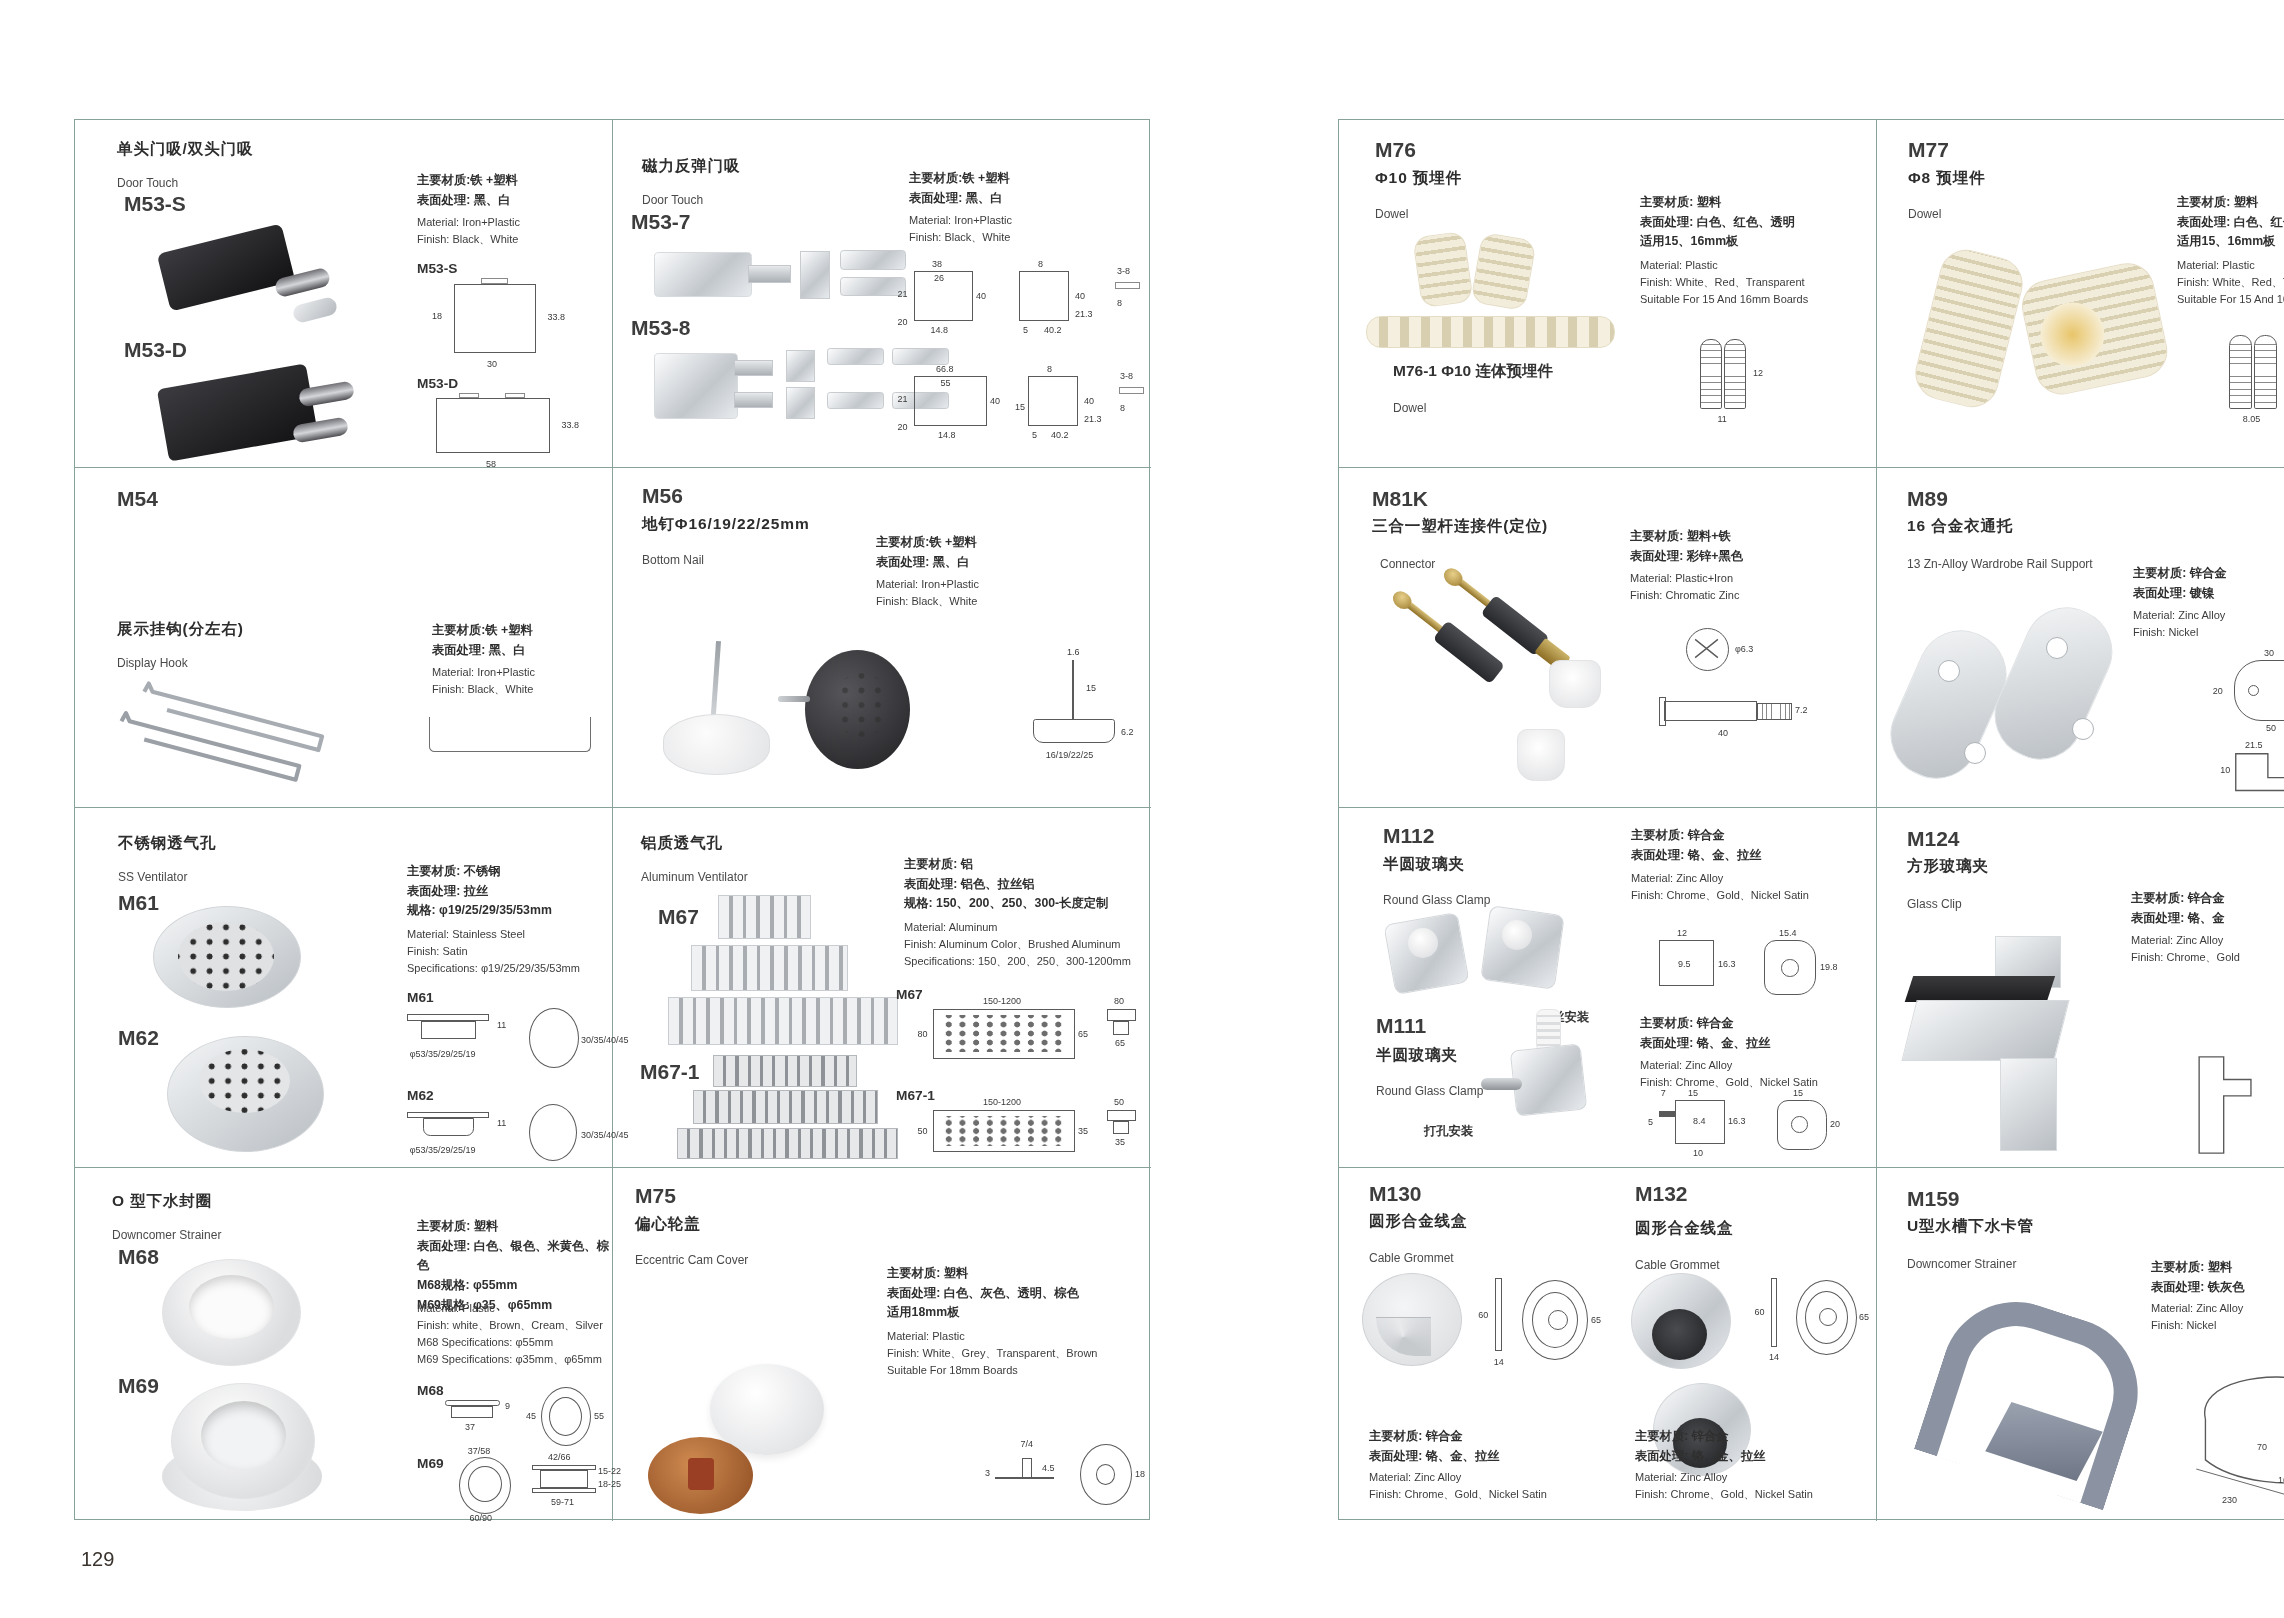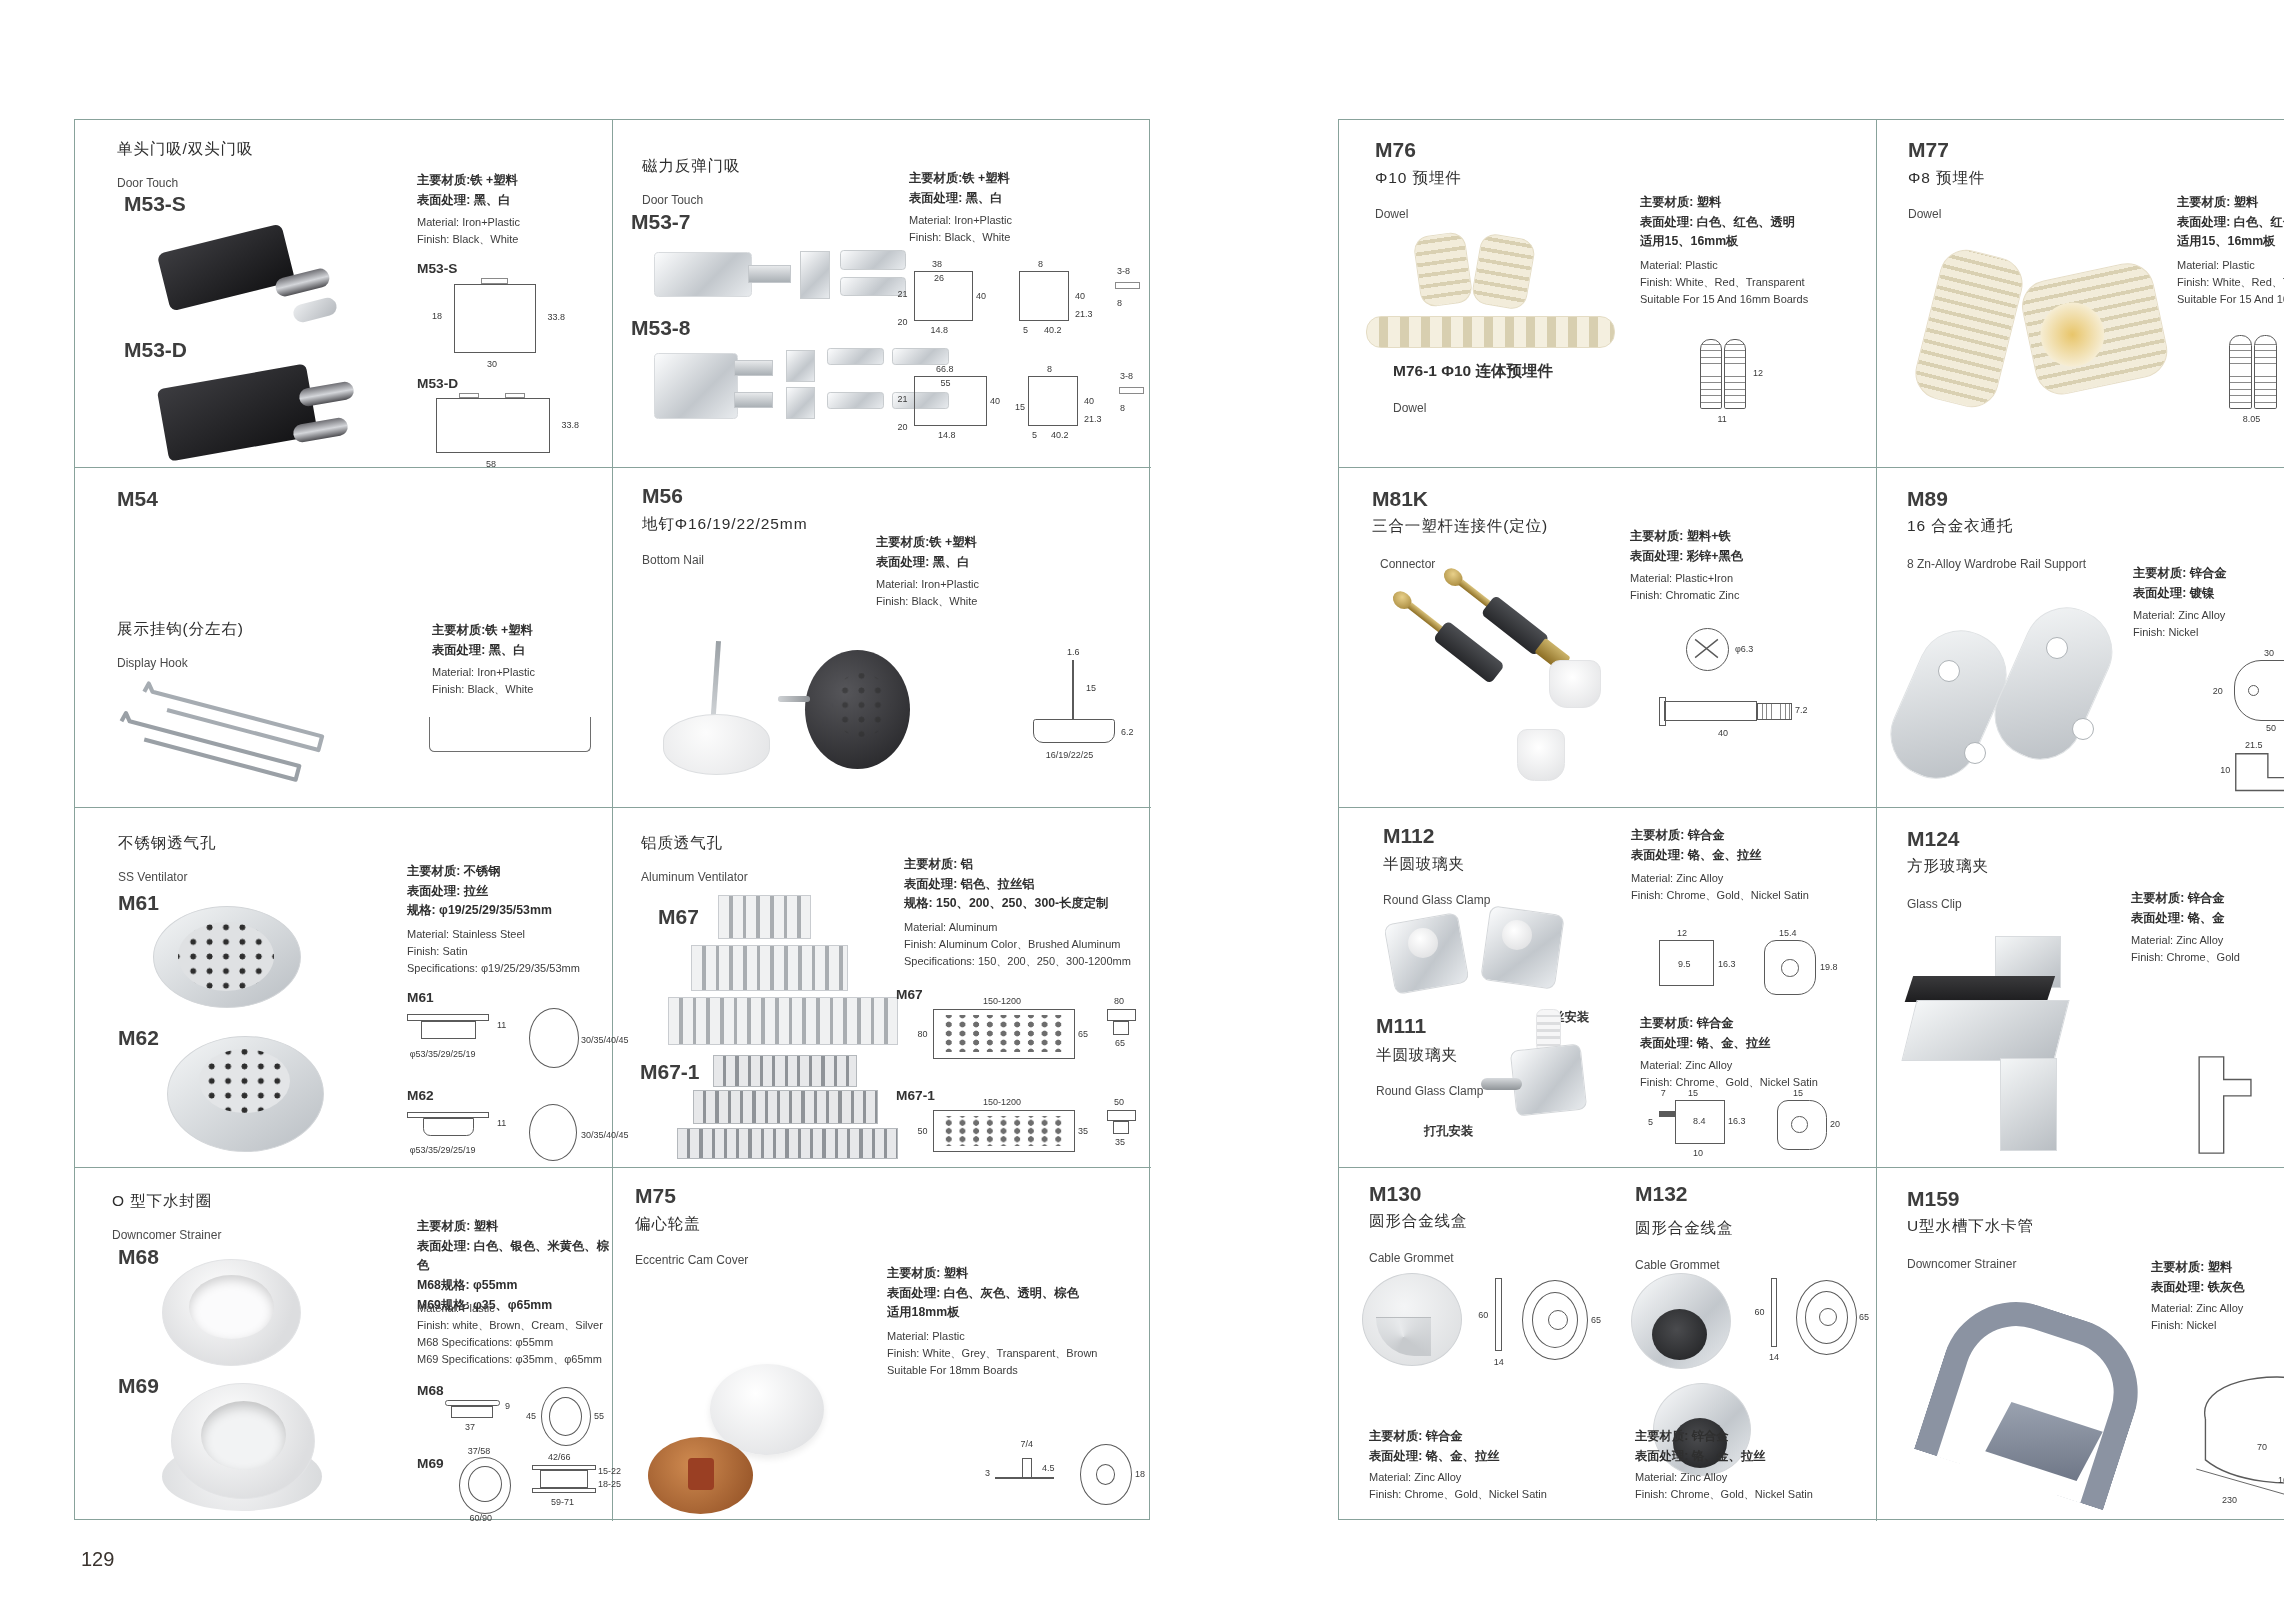--- a/index.html
+++ b/index.html
@@ -2,21 +2,21 @@
 <html style="font-size:7.3px"><head>
 <meta charset="utf-8">
 <style>
   html,body{margin:0;padding:0;background:#fff}
   body{width:2482px;height:1618px;position:relative;font-family:"Liberation Sans",sans-serif;color:#333}
   .page{position:absolute;top:119px;height:1401px;border:1.4px solid #88a29b;box-sizing:border-box;background:#fff}
   .cell{position:absolute;box-sizing:border-box}
   .br{border-right:0.9px solid #88a29b}
   .bb{border-bottom:0.9px solid #88a29b}
   .abs{position:absolute}
-  .tzh{font-size:15.5px;font-weight:400;color:#2e2e2e;letter-spacing:0.9px;white-space:nowrap}
+  .tzh{font-size:15.5px;font-weight:700;color:#2e2e2e;letter-spacing:0.9px;white-space:nowrap}
   .ten{font-size:12px;color:#4a4a4a;margin-top:16px;white-space:nowrap}
   .code{font-size:21px;font-weight:600;color:#3d3d3d;white-space:nowrap}
   .spec-zh{font-size:12.3px;font-weight:600;color:#2f2f2f;line-height:1.6;white-space:pre-line}
   .spec-en{font-size:11px;color:#3c3c3c;line-height:1.55;white-space:pre-line}
   .dlab{font-size:13.7px;font-weight:600;color:#333;white-space:nowrap}
   .cap{font-size:12.3px;font-weight:600;color:#333;white-space:nowrap}
   .dm{position:absolute;font-size:9px;color:#3a3a3a;white-space:nowrap}
   .ol{border:0.9px solid #5a5a5a;box-sizing:border-box;position:absolute}
   .dash{border:0.5px solid #8a8a8a;box-sizing:border-box;position:absolute}
   .pageno{position:absolute;font-size:20px;color:#3a332e}
@@ -429,21 +429,21 @@
       <div class="abs" style="left:4.6px;top:73px;width:91px;height:18px;border:0.9px solid #5a5a5a"></div>
       <div class="abs" style="left:98px;top:75px;width:33px;height:14.6px;border:0.9px solid #5a5a5a;background:repeating-linear-gradient(90deg,transparent 0 3.7px,#8a8a8a 3.7px 4.6px)"></div>
       <span class="dm" style="left:136px;top:77px">7.2</span>
       <span class="dm" style="left:59px;top:100px">40</span>
     </div>
   </div>
 
   <div class="cell bb" style="left:538px;top:348px;width:535px;height:340px">
     <div class="abs code" style="left:30px;top:19px">M89</div>
     <div class="abs tzh" style="left:30px;top:48px">16 合金衣通托</div>
-    <div class="abs ten" style="left:30px;top:73px">8 Zn-Alloy Wardrobe Rail Support</div>
+    <div class="abs ten" style="left:30px;top:73px">13 Zn-Alloy Wardrobe Rail Support</div>
     <div class="abs spec-zh" style="left:256px;top:96px">主要材质: 锌合金
 表面处理: 镀镍</div>
     <div class="abs spec-en" style="left:256px;top:139px">Material: Zinc Alloy
 Finish: Nickel</div>
     <div class="abs" style="left:18px;top:128px;width:238px;height:192px">
       <div class="abs silver" style="left:9px;top:32px;width:87px;height:151px;border-radius:43px;transform:rotate(24deg);border:1.4px solid #dfe2e4"></div>
       <div class="abs silver" style="left:114px;top:9px;width:87px;height:155px;border-radius:43px;transform:rotate(24deg);border:1.4px solid #dfe2e4"></div>
       <div class="abs" style="left:43px;top:64px;width:20px;height:20px;border-radius:50%;background:#fff;border:1.8px solid #aeb3b7"></div>
       <div class="abs" style="left:151px;top:41px;width:20px;height:20px;border-radius:50%;background:#fff;border:1.8px solid #aeb3b7"></div>
       <div class="abs" style="left:69px;top:146px;width:20px;height:20px;border-radius:50%;background:#fff;border:1.8px solid #aeb3b7"></div>

